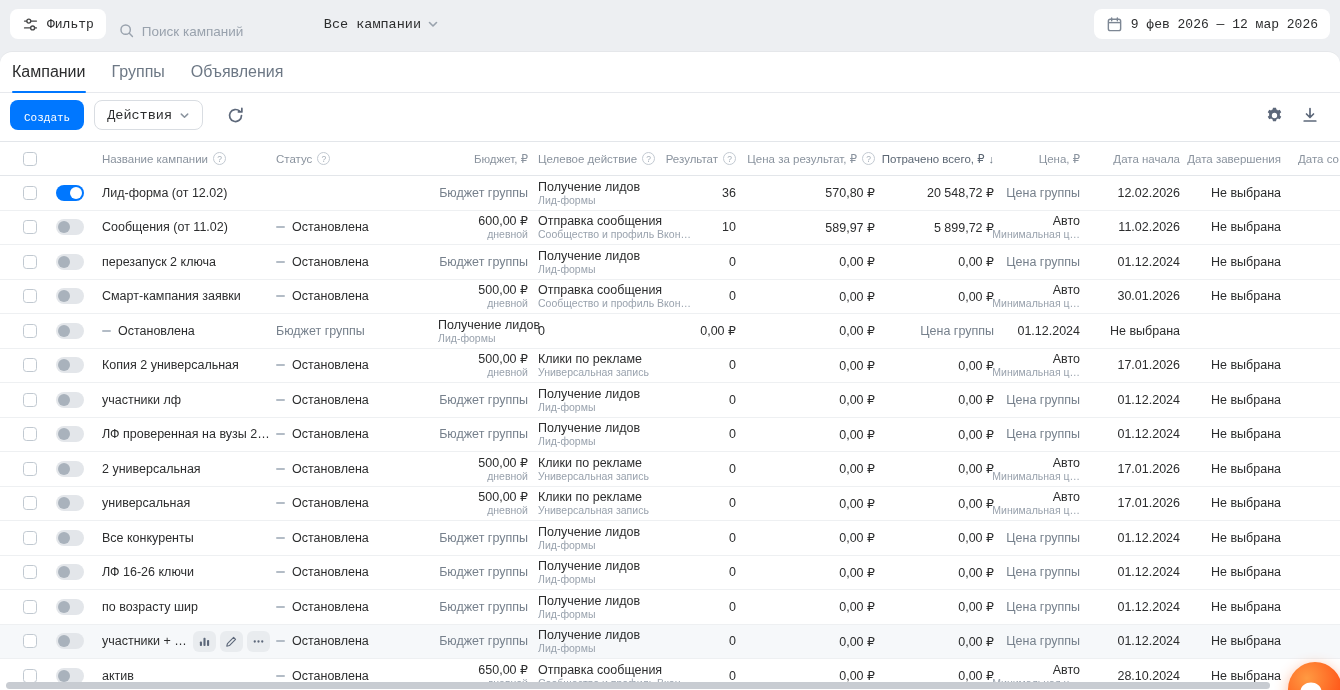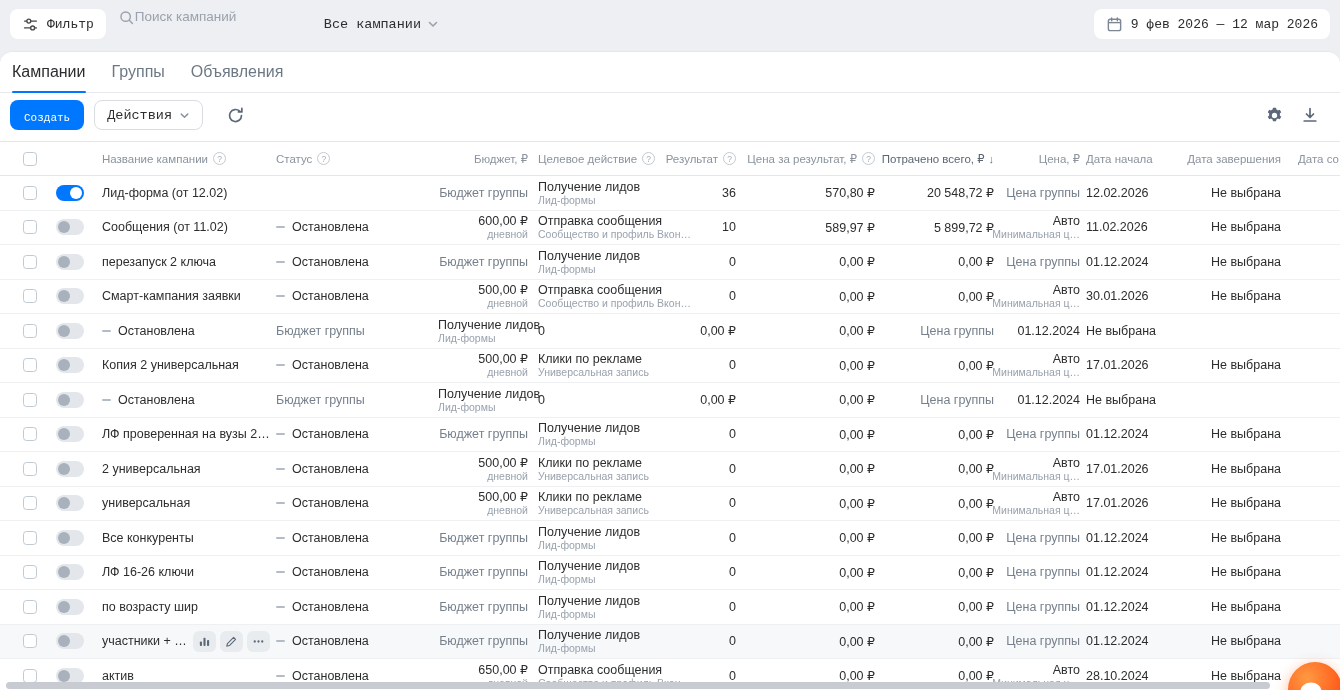--- a/index.html
+++ b/index.html
@@ -3,21 +3,21 @@
 <meta charset="utf-8">
 <style>
   *{margin:0;padding:0;box-sizing:border-box}
   html,body{width:1340px;height:690px;overflow:hidden}
   body{font-family:"Liberation Sans","DejaVu Sans",sans-serif;background:#edeff2;color:#2c2d2e;position:relative;font-size:13px}
   button{font-family:Liberation Mono, monospace;cursor:pointer}
 
   
   .topbar{height:48px;display:flex;align-items:center;padding:0 10px;gap:10px}
   .btn-filter{display:flex;align-items:center;gap:8px;background:#fff;border:none;border-radius:8px;height:30px;padding:0 12px;font-size:13px;color:#2c2d2e}
-  .search{display:flex;align-items:flex-start;width:192px;height:30px;padding:0 2px}
+  .search{display:flex;align-items:flex-end;gap:7px;width:192px;height:30px;padding:0 2px}
   .search input{border:none;background:transparent;outline:none;font-size:13.5px;width:160px;color:#2c2d2e}
   .search input::placeholder{color:#99a2ad}
   .scope{display:flex;align-items:center;gap:6px;font-size:13.5px;background:transparent;border:none;color:#2c2d2e;height:30px;padding:0 6px}
   .spacer{flex:1}
   .date-btn{display:flex;align-items:center;gap:8px;background:#fff;border:none;border-radius:8px;height:30px;padding:0 12px;font-size:13px;color:#2c2d2e}
 
   
   .sheet{position:absolute;top:52px;left:0;right:0;bottom:0;background:#fff;border-radius:12px 12px 0 0;box-shadow:0 -1px 0 rgba(0,0,0,.03)}
 
   .tabs{display:flex;gap:26px;padding:0 12px;height:41px;border-bottom:1px solid #e7e9ed}
@@ -39,21 +39,21 @@
   .grid>div:nth-child(1){justify-content:center}
   .grid>div:nth-child(2){padding-left:12px}
   .grid>div:nth-child(3){padding-left:8px}
   .grid>div:nth-child(4){padding-left:6px}
   .grid>div:nth-child(5){justify-content:flex-end;padding-right:2px}
   .grid>div:nth-child(6){padding-left:8px}
   .grid>div:nth-child(7){justify-content:flex-end;padding-right:10px}
   .grid>div:nth-child(8){justify-content:flex-end;padding-right:5px}
   .grid>div:nth-child(9){justify-content:flex-end;padding-right:4px}
   .grid>div:nth-child(10){justify-content:flex-end;padding-right:6px}
-  .grid>div:nth-child(11){padding-right:10px}
+  .grid>div:nth-child(11){justify-content:flex-end;padding-right:10px}
   .grid>div:nth-child(12){justify-content:flex-end;padding-right:9px}
   .grid>div:nth-child(13){padding-left:8px}
 
   .thead{height:35px;border-top:1px solid #e3e6ea;border-bottom:1px solid #e3e6ea;font-size:11.5px;color:#8a939e}
   .thead .sorted{color:#5b6673}
   .qi{width:13px;height:13px;border-radius:50%;border:1px solid #c3cad2;color:#a5aeb8;font-size:8.5px;display:inline-flex;align-items:center;justify-content:center;margin-left:5px;flex:none}
   .sort{margin-left:4px;color:#6b7683;font-size:11px}
 
   .row{height:34.5px;border-bottom:1px solid #eef0f2;font-size:12.5px}
   .row.hovered{background:#f6f8fa}
@@ -561,20 +561,24 @@
 
   <div class="row grid">
     <div>
             <span class="cb"></span>
           </div>
     <div>
             <span class="toggle">
               <span class="knob"></span>
             </span>
           </div>
+    <div class="name-cell">
+      <a class="name">участники лф</a>
+
+    </div>
     <div>
       <span class="status-line">
         <span class="dash"></span>
         <span>Остановлена</span>
       </span>
 
     </div>
     <div>
             <div class="cell2 end">
               <span class="muted">Бюджет группы</span>

